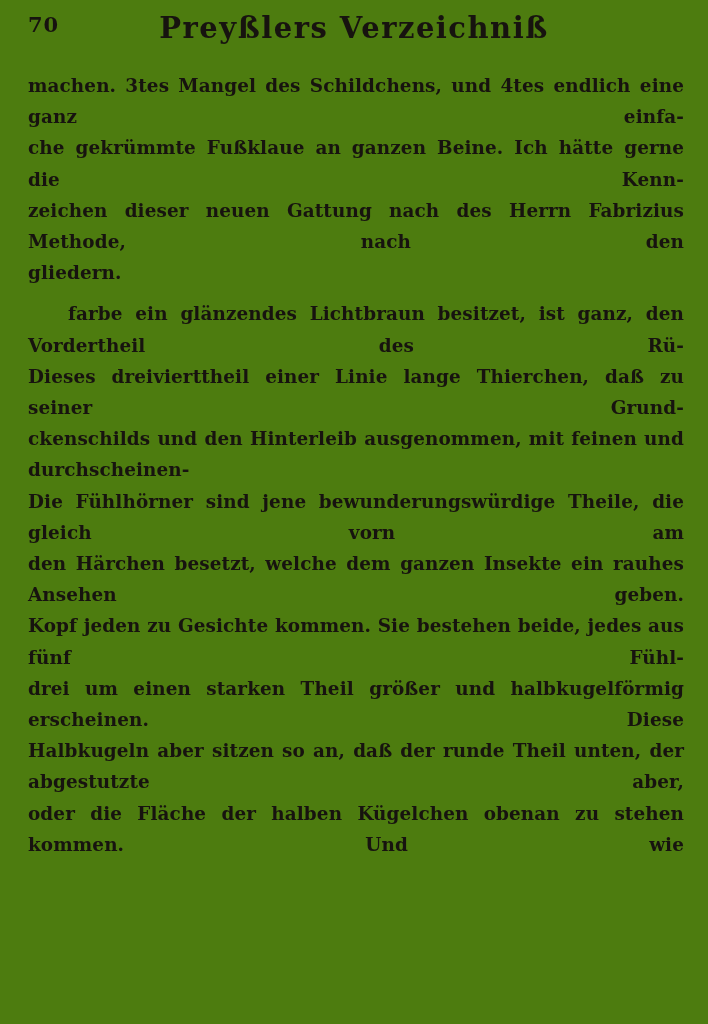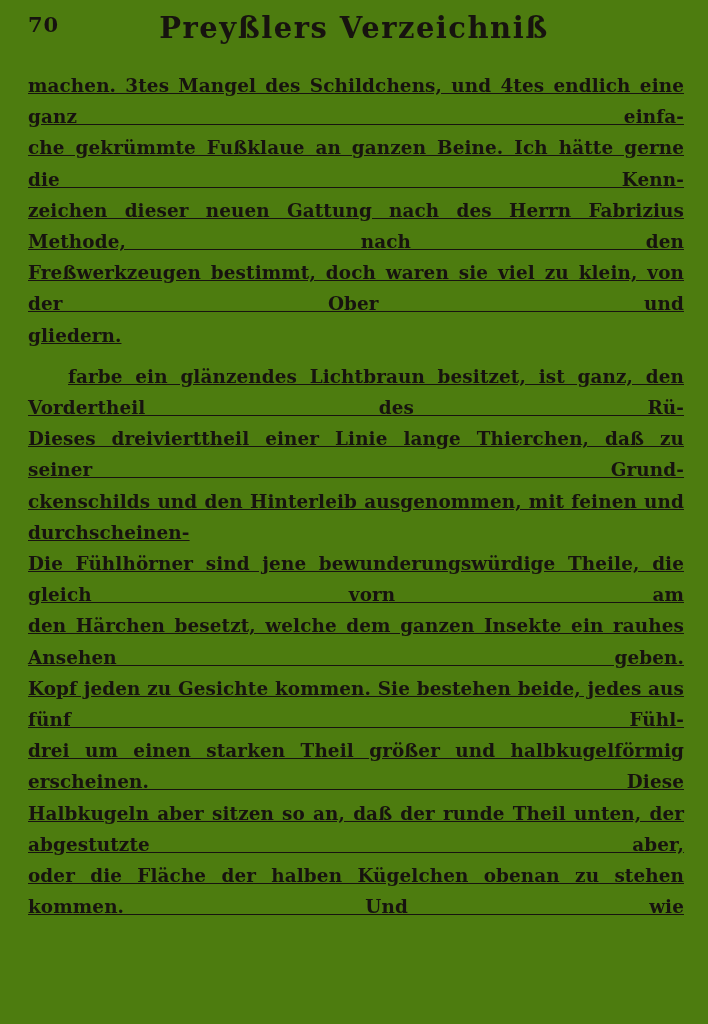--- a/index.html
+++ b/index.html
@@ -39,21 +39,21 @@
     letter-spacing: 1.5px;
     transform: scaleY(1.05);
   }
   
   .body {
     padding: 14px 24px 0 28px;
     font-size: 18.4px;
     line-height: 31.2px;
     letter-spacing: 0.1px;
   }
-  .para { margin: 0 0 10px 0; text-decoration: underline; }
+  .para { margin: 0 0 10px 0; }
   .para:last-child { margin-bottom: 0; }
   .line {
     text-align: justify;
     text-align-last: justify;
     white-space: normal;
   }
   .line.short {
     text-align-last: left;
   }
   .para.indent .line:first-child {
@@ -67,21 +67,20 @@
   <div class="header">
     <span class="pagenum">70</span>
     <span class="title">Preyßlers Verzeichniß</span>
   </div>
 
   <div class="body">
       <div class="para">
         <div class="line">machen. 3tes Mangel des Schildchens, und 4tes endlich eine ganz einfa-</div>
         <div class="line">che gekrümmte Fußklaue an ganzen Beine.  Ich hätte gerne die Kenn-</div>
         <div class="line">zeichen dieser neuen Gattung nach des Herrn Fabrizius Methode, nach den</div>
-        <div class="line">Freßwerkzeugen bestimmt, doch waren sie viel zu klein, von der Ober und</div>
         <div class="line short">gliedern.</div>
       </div>
       <div class="para indent">
         <div class="line">farbe ein glänzendes Lichtbraun besitzet, ist ganz, den Vordertheil des Rü-</div>
         <div class="line">Dieses dreivierttheil einer Linie lange Thierchen, daß zu seiner Grund-</div>
         <div class="line">ckenschilds und den Hinterleib ausgenommen, mit feinen und durchscheinen-</div>
         <div class="line">Die Fühlhörner sind jene bewunderungswürdige Theile, die gleich vorn am</div>
         <div class="line">den Härchen besetzt, welche dem ganzen Insekte ein rauhes Ansehen geben.</div>
         <div class="line">Kopf jeden zu Gesichte kommen.  Sie bestehen beide, jedes aus fünf Fühl-</div>
         <div class="line">drei um einen starken Theil größer und halbkugelförmig erscheinen.  Diese</div>

